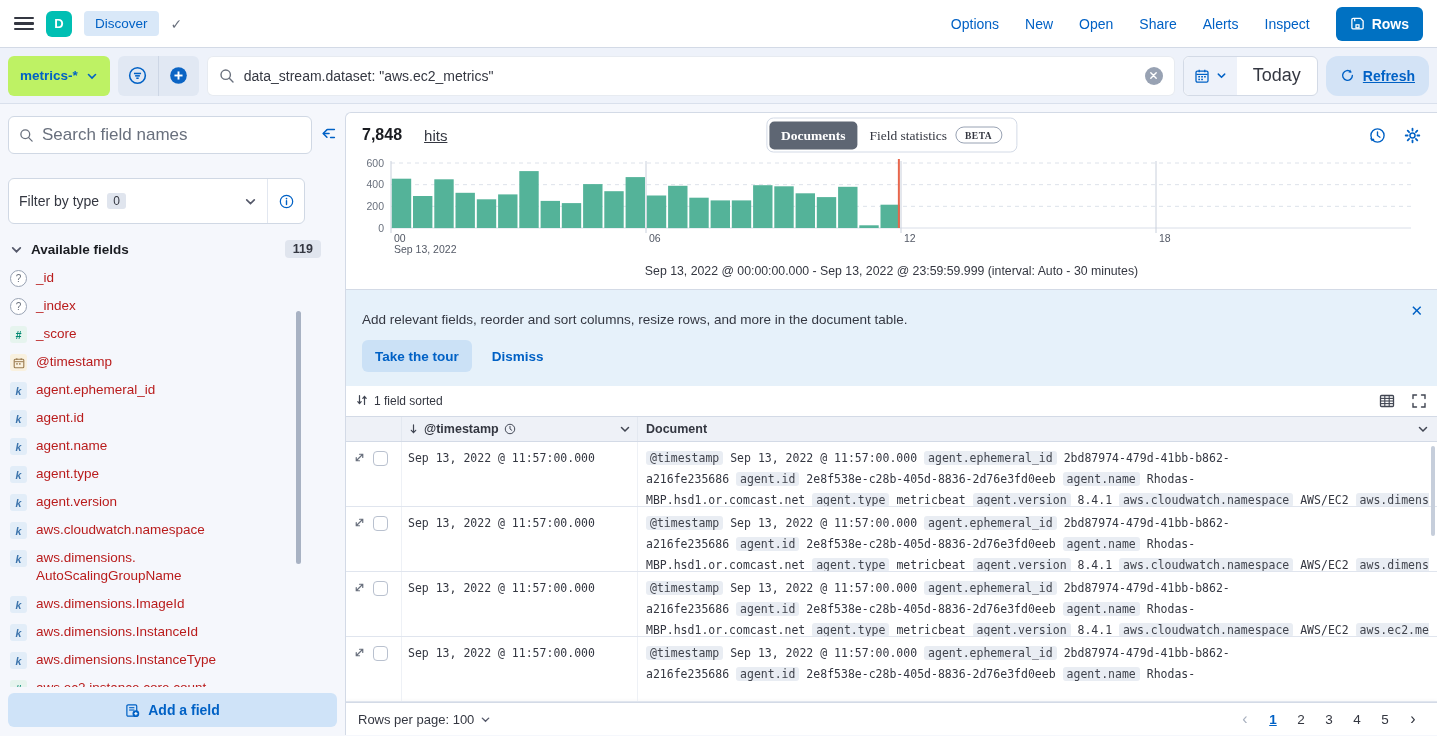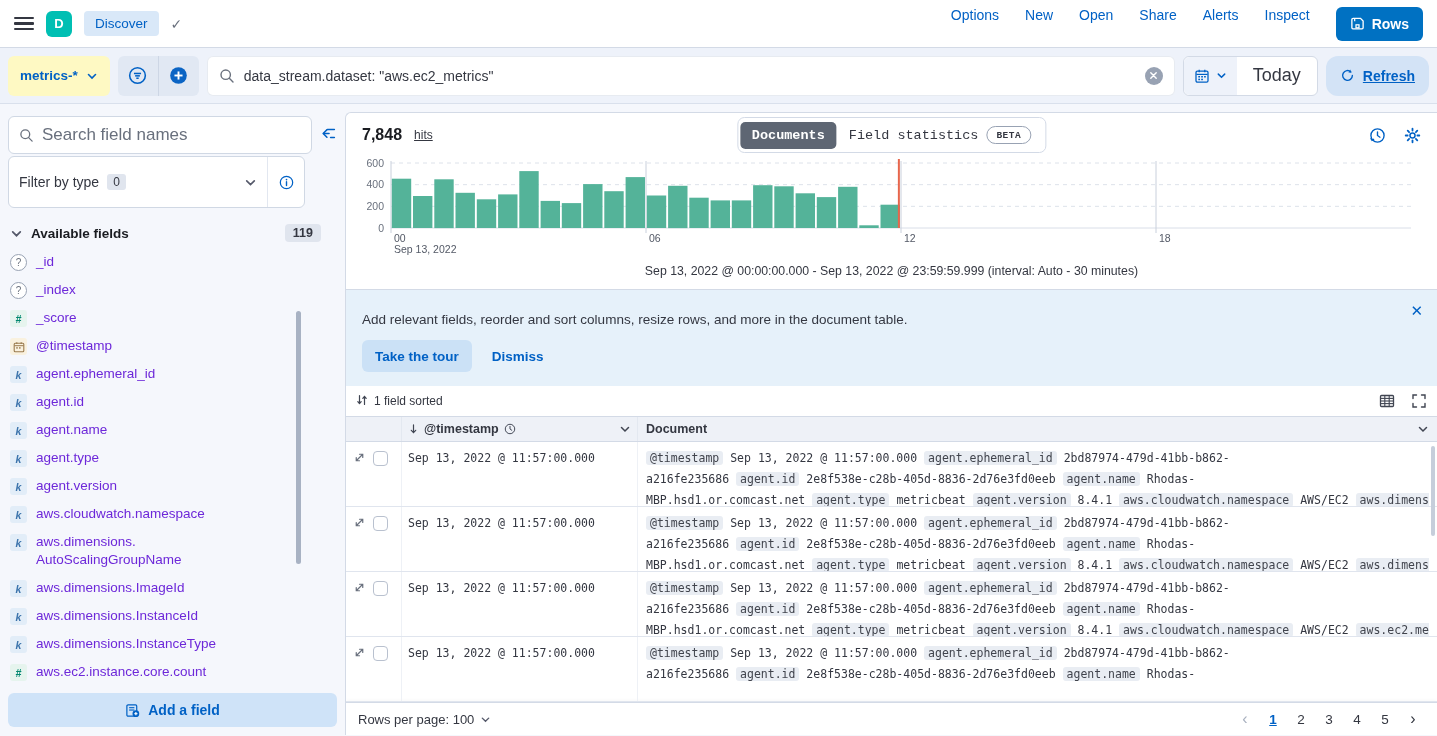--- a/index.html
+++ b/index.html
@@ -9,27 +9,27 @@
   .mono { font-family:"DejaVu Sans Mono", monospace; }
 
   
   .topbar { height:48px; background:#fff; border-bottom:1px solid #d3dae6; display:flex; align-items:center; padding:0 14px; }
   .topbar-left { display:flex; align-items:center; gap:12px; }
   .hamburger { width:20px; height:14px; display:flex; flex-direction:column; justify-content:space-between; cursor:pointer; background:none; border:none; }
   .hamburger span { height:2.4px; background:#343741; border-radius:1px; }
   .app-tile { width:26px; height:26px; border-radius:6px; background:var(--brand-teal,#00bfb3); color:#fff; font-weight:700; font-size:13px; display:flex; align-items:center; justify-content:center; }
   .crumb { background:#d9e8f8; color:var(--link,#0061c5); font-size:13.5px; font-weight:500; padding:5px 11px; border-radius:4px; border:none; cursor:pointer; }
   .crumb-check { color:#69707d; font-size:14px; }
-  .topbar-right { margin-left:auto; display:flex; align-items:flex-start; gap:26px; }
+  .topbar-right { margin-left:auto; display:flex; align-items:center; gap:26px; }
   .navlink { color:var(--link,#0061c5); font-size:14px; font-weight:500; text-decoration:none; cursor:pointer; }
   .save-btn { background:#0071c2; color:#fff; border:none; border-radius:6px; height:34px; padding:0 14px; font-size:14px; font-weight:600; display:flex; align-items:center; gap:7px; cursor:pointer; }
 
   
   .querybar { height:56px; background:#eef2fa; border-bottom:1px solid #d9e0ec; display:flex; align-items:center; gap:8px; padding:0 8px; }
-  .dataview-btn { height:40px; background:#fef9c3; border:none; border-radius:6px; color:var(--link,#0061c5); font-size:13.5px; font-weight:600; padding:0 12px; display:flex; align-items:center; gap:8px; cursor:pointer; }
+  .dataview-btn { height:40px; background:#bef264; border:none; border-radius:6px; color:var(--link,#0061c5); font-size:13.5px; font-weight:600; padding:0 12px; display:flex; align-items:center; gap:8px; cursor:pointer; }
   .icon-group { height:40px; background:#e1e8f3; border-radius:6px; display:flex; align-items:center; }
   .icon-group .cell { width:40px; height:40px; display:flex; align-items:center; justify-content:center; background:none; border:none; cursor:pointer; }
   .icon-group .divider { width:1px; height:40px; background:#cdd6e5; }
   .searchbox { flex:1; height:40px; background:#fff; border-radius:6px; display:flex; align-items:center; padding:0 12px; gap:9px; box-shadow:0 0 0 1px rgba(211,218,230,.55) inset; }
   .searchbox .qtext { flex:1; font-size:14px; color:#343741; border:none; outline:none; background:transparent; font-family:inherit; }
   .clear-btn { width:18px; height:18px; border-radius:50%; background:#98a2b3; border:none; display:flex; align-items:center; justify-content:center; cursor:pointer; flex:none; }
   .date-group { height:40px; background:#fff; border:1px solid #d3dae6; border-radius:6px; display:flex; align-items:center; }
   .date-pick { height:100%; display:flex; align-items:center; gap:6px; padding:0 10px; background:#eef2fa; border:none; border-radius:6px 0 0 6px; cursor:pointer; }
   .date-label { padding:0 16px; font-size:18px; color:#343741; background:none; border:none; cursor:pointer; }
   .refresh-btn { height:40px; background:#d3e3f6; border:none; border-radius:12px; padding:0 14px; display:flex; align-items:center; gap:8px; color:var(--link,#0061c5); font-size:14px; font-weight:600; cursor:pointer; }
@@ -39,44 +39,44 @@
   .content { display:flex; height:631px; }
   .sidebar { width:345px; flex:none; padding:12px 8px 8px 8px; display:flex; flex-direction:column; position:relative; }
   .main { flex:1; margin-top:8px; background:#fff; border:1px solid #d3dae6; border-right:none; border-bottom:none; border-radius:6px 0 0 0; display:flex; flex-direction:column; overflow:hidden; }
 
   
   .side-row1 { display:flex; align-items:flex-start; gap:8px; }
   .field-search { flex:1; height:38px; background:#fff; border:1px solid #d0d8e4; border-radius:6px; display:flex; align-items:center; gap:8px; padding:0 10px; }
   .field-search input { border:none; outline:none; flex:1; font-size:17px; font-family:inherit; color:#343741; background:transparent; }
   .field-search input::placeholder { color:#69707d; }
   .collapse-btn { background:none; border:none; margin-top:10px; cursor:pointer; }
-  .typefilter { margin-top:2px; height:52px; background:#fff; border:1px solid #d0d8e4; border-radius:6px; display:flex; align-items:center; width:297px; }
+  .typefilter { margin-top:24px; height:46px; background:#fff; border:1px solid #d0d8e4; border-radius:6px; display:flex; align-items:center; width:297px; }
   .typefilter .tf-main { flex:1; display:flex; align-items:center; gap:8px; padding:0 10px; background:none; border:none; font-size:14px; color:#343741; cursor:pointer; font-family:inherit; }
   .count-badge { background:#e0e5ee; border-radius:3px; font-size:12px; padding:1px 6px; color:#343741; font-weight:500; }
   .typefilter .tf-info { width:37px; align-self:stretch; border-left:1px solid #e2e7f0; display:flex; align-items:center; justify-content:center; background:none; border-top:none;border-right:none;border-bottom:none; cursor:pointer; }
   .avail-hdr { display:flex; align-items:center; gap:8px; margin:16px 2px 6px 2px; cursor:pointer; }
   .avail-hdr .t { font-size:13.5px; font-weight:700; color:#1a1c21; }
   .avail-hdr .cnt { margin-left:auto; margin-right:14px; background:#e0e5ee; border-radius:4px; font-size:12.5px; font-weight:600; padding:2px 8px; }
   .field-list { flex:1; overflow:hidden; }
   .field-item { display:flex; align-items:flex-start; gap:9px; padding:5px 2px; cursor:pointer; border-radius:4px; }
   .ficon { width:17px; height:17px; flex:none; border-radius:3px; display:flex; align-items:center; justify-content:center; font-size:10.5px; font-style:italic; font-weight:700; margin-top:1px; }
   .ficon.unknown { border:1px solid #98a2b3; border-radius:50%; color:#69707d; font-style:normal; font-weight:500; font-size:10px; background:#fff; }
   .ficon.number { background:#e6f4ee; color:#00876f; }
   .ficon.keyword { background:#e2edf8; color:#3c74ac; }
   .ficon.date { background:#f9f1df; }
-  .fname { font-size:13.5px; color:#6d28d9; line-height:18px; word-break:keep-all; }
+  .fname { font-size:13.5px; color:#b91c1c; line-height:18px; word-break:keep-all; }
   .side-scrollthumb { position:absolute; right:44px; top:207px; width:5px; height:253px; background:#a8b2c3; border-radius:3px; }
   .addfield-btn { margin-top:6px; height:34px; background:#cfe3f8; border:none; border-radius:6px; color:var(--link,#0061c5); font-size:14px; font-weight:600; display:flex; align-items:center; justify-content:center; gap:8px; cursor:pointer; }
 
   
   .hits-row { position:relative; height:44px; display:flex; align-items:center; padding:0 16px; flex:none; }
   .hits-num { font-weight:700; font-size:16px; color:#1a1c21; }
-  .hits-lbl { font-size:12px; color:#343741; margin-left:12px;text-decoration:underline; }
+  .hits-lbl { font-size:15px; color:#343741; margin-left:22px;text-decoration:underline; }
   .view-tabs { position:absolute; left:50%; top:50%; transform:translate(-50%,-50%); display:flex; align-items:center; background:#fff; border:1px solid #d3dae6; border-radius:7px; padding:2px; }
-  .vtab { border:none; background:none; font-size:13.5px; padding:6px 12px; border-radius:5px; color:#343741; display:flex; align-items:center; gap:8px; cursor:pointer; font-family:Liberation Mono, monospace; }
+  .vtab { border:none; background:none; font-size:13.5px; padding:6px 12px; border-radius:5px; color:#343741; display:flex; align-items:center; gap:8px; cursor:pointer; font-family:Liberation Serif, serif; }
   .vtab.selected { background:var(--tab-selected,#5e6673); color:#fff; font-weight:700; }
   .beta-badge { border:1px solid #98a2b3; border-radius:11px; font-size:9.5px; font-weight:700; letter-spacing:.05em; padding:2.5px 9px; color:#343741; }
   .hits-icons { margin-left:auto; display:flex; align-items:center; gap:18px; }
   .hits-icons button { background:none; border:none; cursor:pointer; color:var(--link,#0061c5); }
 
   .chart-wrap { padding:0 8px; flex:none; }
   .chart-caption { text-align:center; font-size:12.3px; color:#343741; padding:7px 0 11px 0; border-bottom:1px solid #d3dae6; flex:none; }
 
   .callout { background:var(--callout-bg,#e6f1fa); padding:13px 16px 14px 16px; flex:none; position:relative; }
   .callout-title { display:flex; align-items:center; gap:9px; color:var(--link,#0061c5); font-size:14.5px; font-weight:500; }

